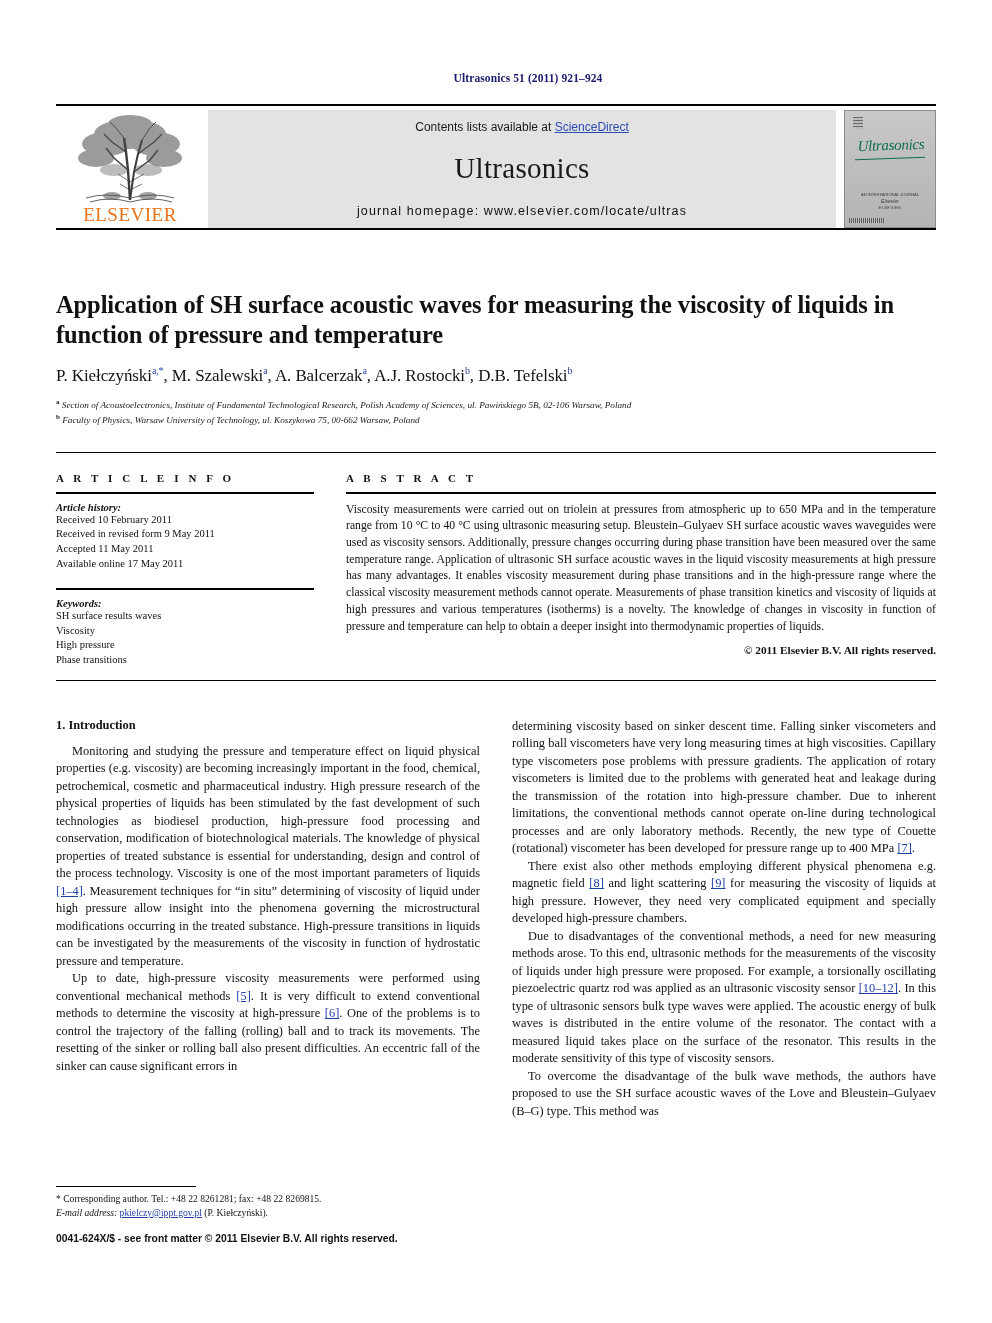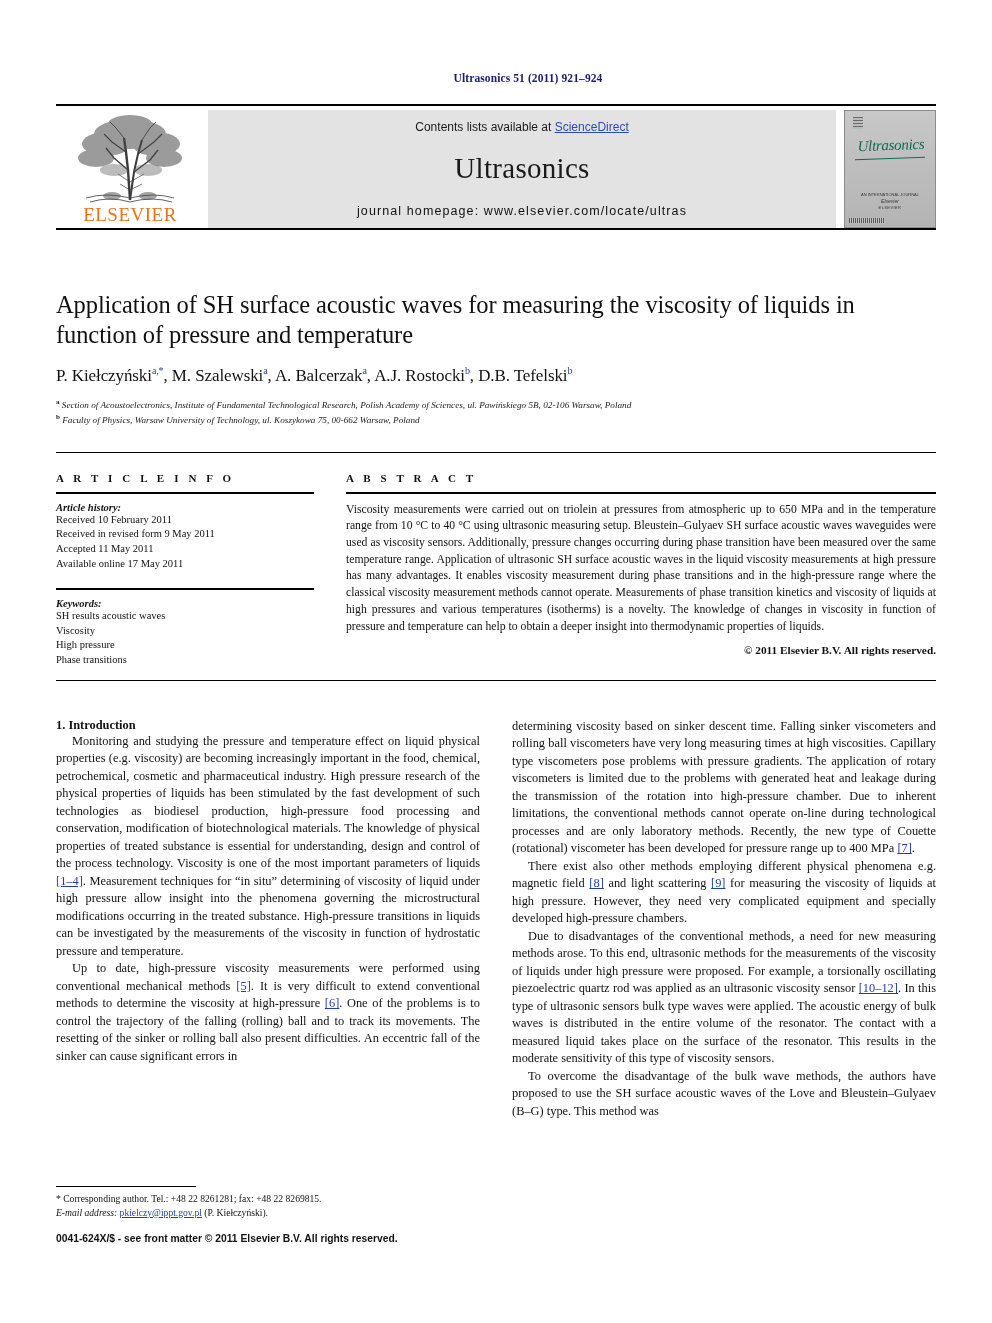--- a/index.html
+++ b/index.html
@@ -195,21 +195,21 @@
   .title-block {
     position: absolute;
     left: 56px;
     top: 290px;
     width: 880px;
   }
   .article-title {
     font-family: "Liberation Serif", serif;
     font-size: 24.5px;
     line-height: 1.23;
-    font-weight: normal;
+    font-weight: bold;
     color: #111;
     margin: 0;
     letter-spacing: -0.1px;
   }
   .authors {
     margin-top: 15px;
     font-family: "Liberation Serif", serif;
     font-size: 17px;
     color: #111;
     letter-spacing: -0.1px;
@@ -324,21 +324,21 @@
   .body-col {
     width: 424px;
     min-width: 424px;
   }
   .body-col.right { margin-left: 32px; }
   .sec-title {
     font-family: "Liberation Serif", serif;
     font-weight: bold;
     font-size: 12.4px;
     color: #111;
-    margin: 0 0 0 0;
+    margin: 0 0 10px 0;
   }
   .body-col p {
     margin: 0;
     font-family: "Liberation Serif", serif;
     font-size: 12.4px;
     line-height: 1.41;
     text-align: justify;
     color: #111;
     text-indent: 16px;
   }
@@ -475,21 +475,21 @@
         <div>
             <div class="info-line">Received 10 February 2011</div>
             <div class="info-line">Received in revised form 9 May 2011</div>
             <div class="info-line">Accepted 11 May 2011</div>
             <div class="info-line">Available online 17 May 2011</div>
           </div>
         <div class="info-gap"></div>
         <div class="thin-rule"></div>
         <div class="info-heading">Keywords:</div>
         <div>
-            <div class="info-line">SH results acoustic waves</div>
+            <div class="info-line">SH surface results waves</div>
             <div class="info-line">Viscosity</div>
             <div class="info-line">High pressure</div>
             <div class="info-line">Phase transitions</div>
           </div>
       </div>
       <div class="col-abstract">
         <div class="sec-label">A B S T R A C T</div>
         <div class="thin-rule"></div>
         <div class="abstract-body">
           <p>Viscosity measurements were carried out on triolein at pressures from atmospheric up to 650 MPa and in the temperature range from 10 °C to 40 °C using ultrasonic measuring setup. Bleustein–Gulyaev SH surface acoustic waves waveguides were used as viscosity sensors. Additionally, pressure changes occurring during phase transition have been measured over the same temperature range. Application of ultrasonic SH surface acoustic waves in the liquid viscosity measurements at high pressure has many advantages. It enables viscosity measurement during phase transitions and in the high-pressure range where the classical viscosity measurement methods cannot operate. Measurements of phase transition kinetics and viscosity of liquids at high pressures and various temperatures (isotherms) is a novelty. The knowledge of changes in viscosity in function of pressure and temperature can help to obtain a deeper insight into thermodynamic properties of liquids.</p>

